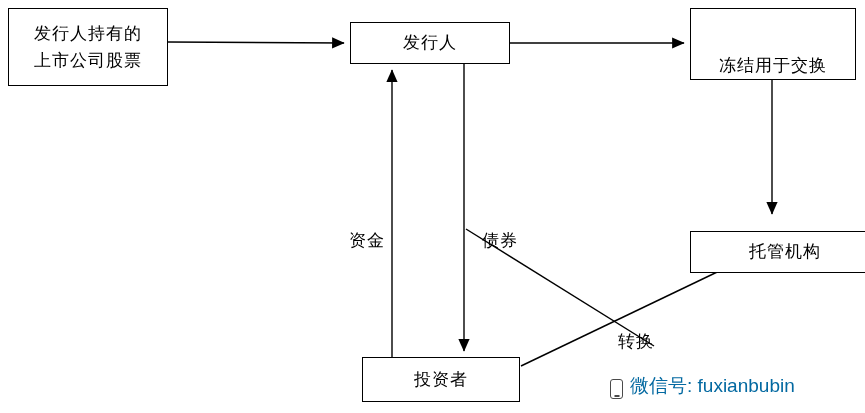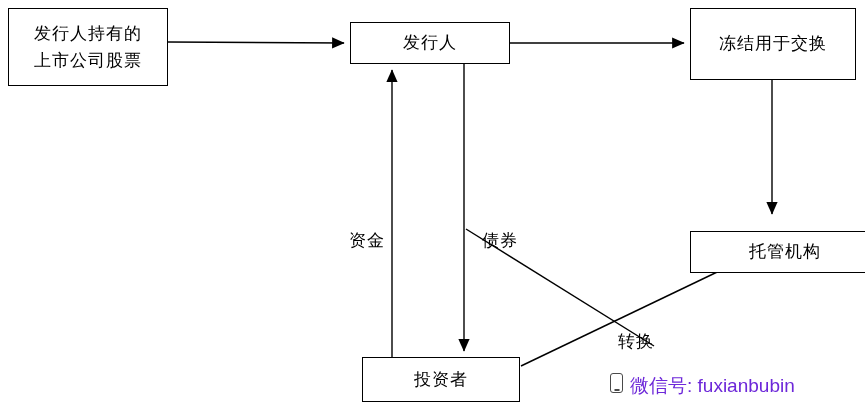--- a/index.html
+++ b/index.html
@@ -29,41 +29,41 @@
     align-items: center;
     justify-content: center;
     font-size: 17px;
     line-height: 1.6;
     letter-spacing: 1px;
     text-align: center;
   }
 
   .box-issuer-shares { left: 8px;   top: 8px;   width: 160px; height: 78px; }
   .box-issuer        { left: 350px; top: 22px;  width: 160px; height: 42px; }
-  .box-frozen        { left: 690px; top: 8px;   width: 166px; height: 72px; }
+  .box-frozen        { left: 690px; top: 8px;   width: 166px; height: 72px; justify-content: flex-end; }
   .box-custodian     { left: 690px; top: 220px; width: 190px; height: 42px; margin-top: 11px; }
   .box-investor      { left: 362px; top: 357px; width: 158px; height: 45px; }
 
   .edge-label {
     position: absolute;
     font-size: 17px;
     letter-spacing: 1px;
     background: transparent;
   }
   .label-funds      { left: 349px; top: 229px; }
   .label-bonds      { left: 482px; top: 229px; text-align: center; }
   .label-conversion { left: 618px; top: 330px; }
 
   .watermark {
     position: absolute;
     left: 610px; top: 373px;
     display: flex;
-    align-items: flex-start;
+    align-items: flex-end;
     gap: 7px;
-    color: #6d28d9;
+    color: #0369a1;
     font-family: "Liberation Sans", "DejaVu Sans", sans-serif;
     font-size: 19px;
   }
   .phone-icon {
     display: inline-block;
     width: 13px;
     height: 20px;
     border: 1.6px solid #4a4a4a;
     border-radius: 3px;
     position: relative;

